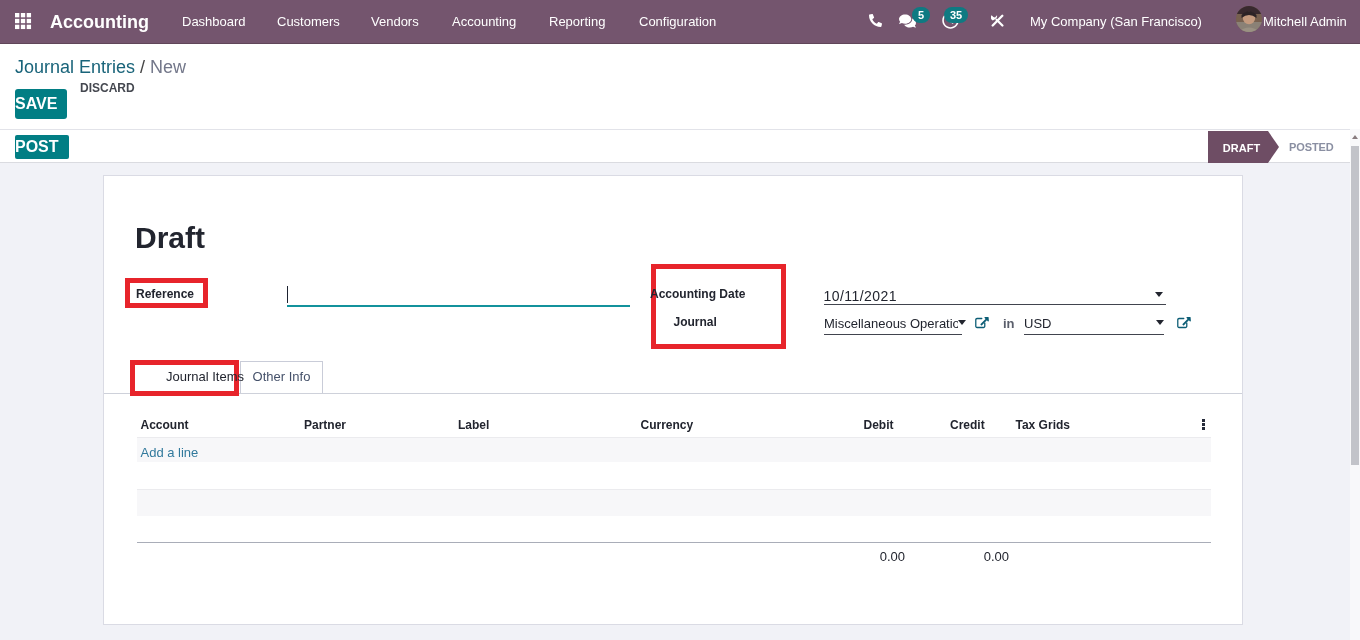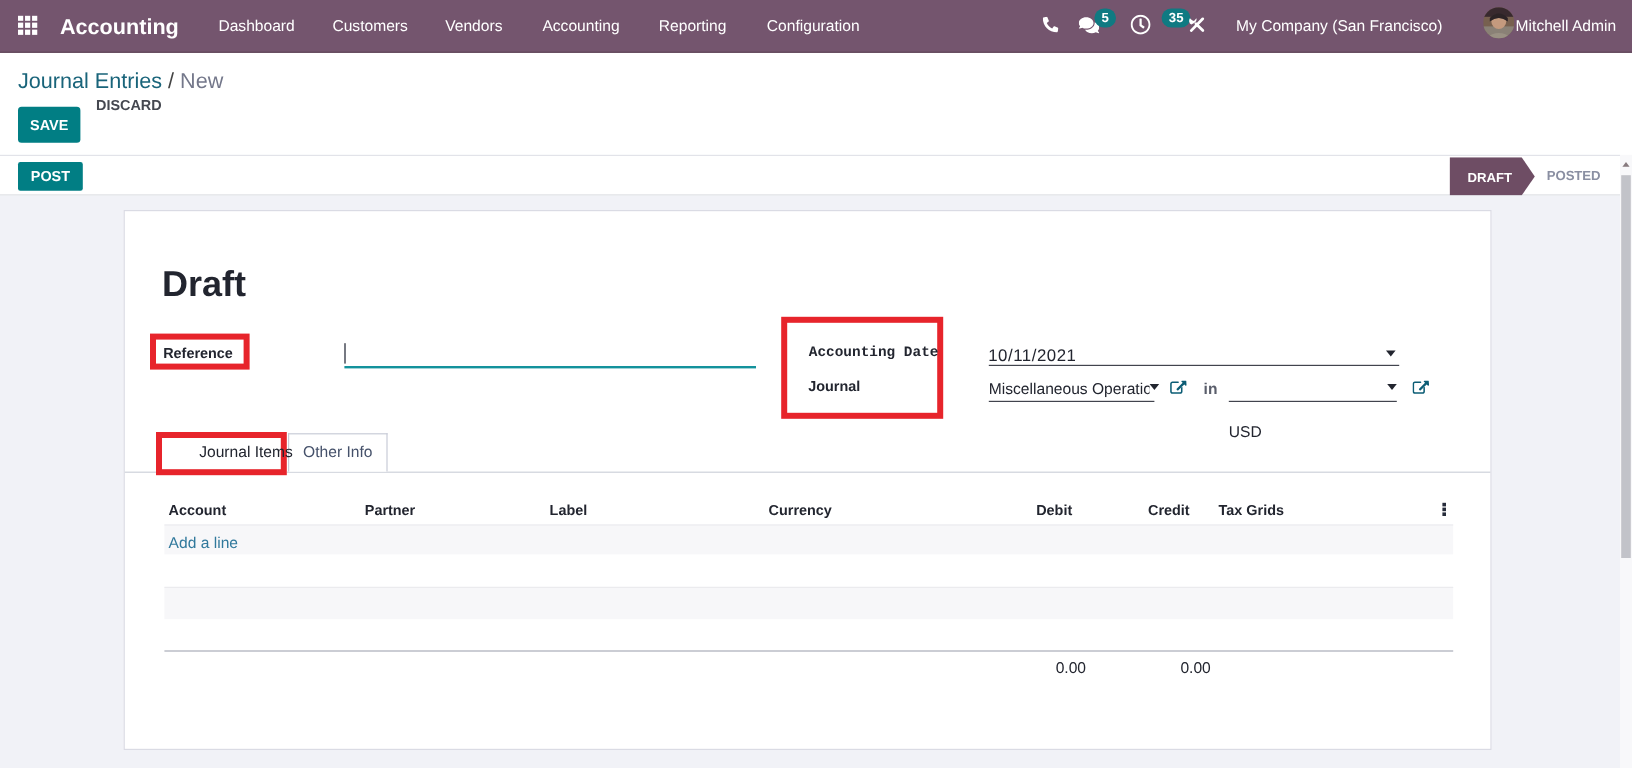--- a/index.html
+++ b/index.html
@@ -4,21 +4,21 @@
 <style>
   * { margin:0; padding:0; box-sizing:border-box; }
   html,body { width:1360px; height:640px; overflow:hidden; }
   body { position:relative; font-family:"Liberation Sans", sans-serif; background:#fff; }
   .abs { position:absolute; }
   .nav { left:0; top:0; width:1360px; height:44px; background:#74556e; border-bottom:1px solid #604659; }
   .navtxt { color:#ffffff; font-size:13px; line-height:44px; height:44px; top:0; white-space:nowrap; }
   .logo { color:#fff; font-size:18px; font-weight:bold; line-height:44px; top:0; left:50px; }
   .badge { background:#0f7a82; color:#fff; font-size:11px; font-weight:bold; border-radius:8px; height:16px; line-height:16px; padding:0 6px; top:7px; }
   .crumb { font-size:18px; top:57px; left:15px; white-space:nowrap; }
-  .btn { font-size:12px; font-weight:bold; color:#fff; background:#017e84; text-align:center; border-radius:3px; }
+  .btn { font-size:16px; font-weight:bold; color:#fff; background:#017e84; border-radius:3px; }
   .statusbar { left:0; top:129px; width:1350px; height:34px; background:#fff; border-top:1px solid #e2e3e9; border-bottom:1px solid #dadbe0; }
   .content { left:0; top:163px; width:1350px; height:477px; background:#f1f2f7; }
   .card { left:103px; top:175px; width:1140px; height:450px; background:#fff; border:1px solid #dadbe4; }
   .lbl { font-size:12px; font-weight:bold; color:#22252f; white-space:nowrap; }
   .val { font-size:13px; color:#22252f; white-space:nowrap; }
   .redbox { border:5px solid #e7242b; background:transparent; }
   .caret { width:0; height:0; border-left:4.5px solid transparent; border-right:4.5px solid transparent; border-top:5px solid #22252f; }
   .th { font-size:12px; font-weight:bold; color:#22252f; white-space:nowrap; }
   .stripe { left:136.5px; width:1074px; background:#f7f7f9; border-top:1px solid #ebebee; }
 </style>
@@ -52,21 +52,21 @@
 </svg>
 
 <svg class="abs" style="left:899px; top:13px;" width="17" height="16" viewBox="0 0 576 512">
   <path fill="#ffffff" d="M416 192c0-88.4-93.1-160-208-160S0 103.6 0 192c0 34.3 14.1 65.9 38 92-13.4 30.2-35.5 54.2-35.8 54.5-2.2 2.3-2.8 5.7-1.5 8.7S4.8 352 8 352c36.6 0 66.9-12.3 88.7-25 32.2 15.7 70.3 25 111.3 25 114.9 0 208-71.6 208-160zm122 220c23.9-26 38-57.7 38-92 0-66.9-53.5-124.2-129.3-148.1.9 6.6 1.3 13.3 1.3 20.1 0 105.9-107.7 192-240 192-10.8 0-21.3-.8-31.7-1.9C207.8 439.6 281.8 480 368 480c41 0 79.1-9.2 111.3-25 21.8 12.7 52.1 25 88.7 25 3.2 0 6.1-1.9 7.3-4.8 1.3-2.9.7-6.3-1.5-8.7-.3-.3-22.4-24.2-35.8-54.5z"></path>
 </svg>
 <div class="abs badge" style="left:912px;">5</div>
 
 <svg class="abs" style="left:942px; top:12px;" width="17" height="17" viewBox="0 0 512 512">
   <path fill="#ffffff" d="M256 8C119 8 8 119 8 256s111 248 248 248 248-111 248-248S393 8 256 8zm0 448c-110.5 0-200-89.5-200-200S145.5 56 256 56s200 89.5 200 200-89.5 200-200 200zm61.8-104.4l-84.9-61.7c-3.1-2.3-4.9-5.9-4.9-9.7V116c0-6.6 5.4-12 12-12h32c6.6 0 12 5.4 12 12v141.7l66.8 48.6c5.4 3.9 6.5 11.4 2.6 16.8L334.6 349c-3.9 5.3-11.4 6.5-16.8 2.6z"></path>
 </svg>
-<div class="abs badge" style="left:968px;">35</div>
+<div class="abs badge" style="left:944px;">35</div>
 
 <svg class="abs" style="left:991px; top:14px;" width="13" height="13" viewBox="0 0 13 13">
   <g stroke="#ffffff" stroke-width="2.3" stroke-linecap="round">
     <line x1="11.3" y1="1.7" x2="1.7" y2="11.5"></line>
     <line x1="5.6" y1="5.8" x2="11.4" y2="11.5"></line>
   </g>
   <path fill="#ffffff" d="M0.6 1.2 A 3.4 3.4 0 0 0 1.8 6.5 L 4.4 5.0 A 3.4 3.4 0 0 0 6.0 1.2 L 4.0 3.4 L 2.4 2.9 Z"></path>
 </svg>
 <div class="abs navtxt" style="left:1030px;">My Company (San Francisco)</div>
 
@@ -104,54 +104,54 @@
 
 <div class="abs" style="left:135px; top:222.5px; font-size:30px; font-weight:bold; color:#22252f; line-height:1;">Draft</div>
 
 <div class="abs redbox" style="left:125px; top:278px; width:83px; height:30px;"></div>
 <div class="abs lbl" style="left:136px; top:286.5px;">Reference</div>
 
 <div class="abs" style="left:287px; top:286px; width:1.4px; height:17px; background:#1d2230;"></div>
 <div class="abs" style="left:287px; top:305px; width:343px; height:2px; background:#13929c;"></div>
 
 <div class="abs redbox" style="left:651px; top:264px; width:135px; height:85px;"></div>
-<div class="abs lbl" style="left:674px; top:286.5px;font-family:Liberation Mono, monospace;">Accounting Date</div>
+<div class="abs lbl" style="left:650px; top:286.5px;">Accounting Date</div>
 <div class="abs lbl" style="left:673.5px; top:314.5px;">Journal</div>
 
 <div class="abs" style="left:823.5px; top:287.5px; font-size:14px; letter-spacing:0.45px; color:#22252f; white-space:nowrap;">10/11/2021</div>
 <div class="abs caret" style="left:1155px; top:292px;"></div>
 <div class="abs" style="left:824px; top:303.5px; width:342px; height:1px; background:#41444e;"></div>
 
 <div class="abs val" style="left:824px; top:316px; width:134px; overflow:hidden;">Miscellaneous Operations</div>
 <div class="abs caret" style="left:958px; top:320px;"></div>
 <div class="abs" style="left:824px; top:334px; width:138px; height:1px; background:#41444e;"></div>
 
 <svg class="abs" style="left:975px; top:317px;" width="14" height="12" viewBox="0 0 512 448">
   <path fill="#0c5d75" d="M384 224v120c0 39.7-32.3 72-72 72H72c-39.7 0-72-32.3-72-72V104c0-39.7 32.3-72 72-72h176c13.3 0 24 10.7 24 24s-10.7 24-24 24H72c-13.2 0-24 10.8-24 24v240c0 13.2 10.8 24 24 24h240c13.2 0 24-10.8 24-24V224c0-13.3 10.7-24 24-24s24 10.7 24 24zm120-192L504 16c0-8.8-7.2-16-16-16L372 0c-21.4 0-32.1 25.9-17 41l32.9 32.9-185 184.9c-9.4 9.4-9.4 24.6 0 33.9l17.2 17.2c9.4 9.4 24.6 9.4 33.9 0l185-185L472 157c15 15 41 4.5 41-17z"></path>
 </svg>
 <div class="abs" style="left:1003px; top:316px; font-size:13px; font-weight:bold; color:#5a5e6b;">in</div>
-<div class="abs val" style="left:1024px; top:316px;margin-top:36px;">USD</div>
+<div class="abs val" style="left:1024px; top:316px;">USD</div>
 <div class="abs caret" style="left:1156px; top:320px;"></div>
 <div class="abs" style="left:1024px; top:334px; width:140px; height:1px; background:#41444e;"></div>
 
 <svg class="abs" style="left:1177px; top:317px;" width="14" height="12" viewBox="0 0 512 448">
   <path fill="#0c5d75" d="M384 224v120c0 39.7-32.3 72-72 72H72c-39.7 0-72-32.3-72-72V104c0-39.7 32.3-72 72-72h176c13.3 0 24 10.7 24 24s-10.7 24-24 24H72c-13.2 0-24 10.8-24 24v240c0 13.2 10.8 24 24 24h240c13.2 0 24-10.8 24-24V224c0-13.3 10.7-24 24-24s24 10.7 24 24zm120-192L504 16c0-8.8-7.2-16-16-16L372 0c-21.4 0-32.1 25.9-17 41l32.9 32.9-185 184.9c-9.4 9.4-9.4 24.6 0 33.9l17.2 17.2c9.4 9.4 24.6 9.4 33.9 0l185-185L472 157c15 15 41 4.5 41-17z"></path>
 </svg>
 
 <div class="abs" style="left:104px; top:393px; width:1138px; height:1px; background:#ced1da;"></div>
 <div class="abs" style="left:240px; top:361px; width:83px; height:32px; border:1px solid #c9ccd8; border-bottom:none; background:#fff; font-size:13px; color:#45516a; text-align:center; line-height:29px;">Other Info</div>
 <div class="abs redbox" style="left:130px; top:360px; width:109px; height:36px; background:#fff;"></div>
 <div class="abs" style="left:149px; top:369px; font-size:13px; color:#22252f;margin-left:17px;">Journal Items</div>
 
 <div class="abs th" style="left:140.5px; top:418px;">Account</div>
 <div class="abs th" style="left:304px; top:418px;">Partner</div>
 <div class="abs th" style="left:458px; top:418px;text-align:center;">Label</div>
 <div class="abs th" style="left:640.5px; top:418px;">Currency</div>
 <div class="abs th" style="left:845px; top:418px; width:48.5px; text-align:right;">Debit</div>
-<div class="abs th" style="left:950px; top:418px; width:48px; text-align:center;">Credit</div>
+<div class="abs th" style="left:950px; top:418px; width:48px; text-align:left;">Credit</div>
 <div class="abs th" style="left:1015.5px; top:418px;">Tax Grids</div>
 <div class="abs" style="left:1202px; top:418.5px; width:3px; height:3px; background:#262b3a;"></div>
 <div class="abs" style="left:1202px; top:422.5px; width:3px; height:3px; background:#262b3a;"></div>
 <div class="abs" style="left:1202px; top:426.5px; width:3px; height:3px; background:#262b3a;"></div>
 
 <div class="abs stripe" style="top:436.5px; height:25.5px;"></div>
 <div class="abs" style="left:140.5px; top:444.5px; font-size:13px; color:#31799c;">Add a line</div>
 <div class="abs stripe" style="top:489px; height:27px;"></div>
 
 <div class="abs" style="left:137px; top:542px; width:1074px; height:1px; background:#a9adb8;"></div>

